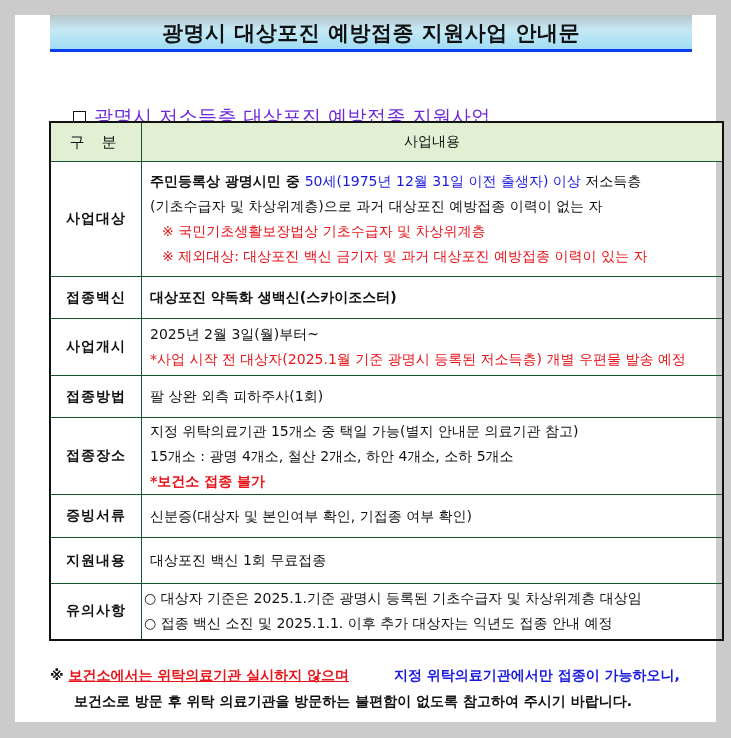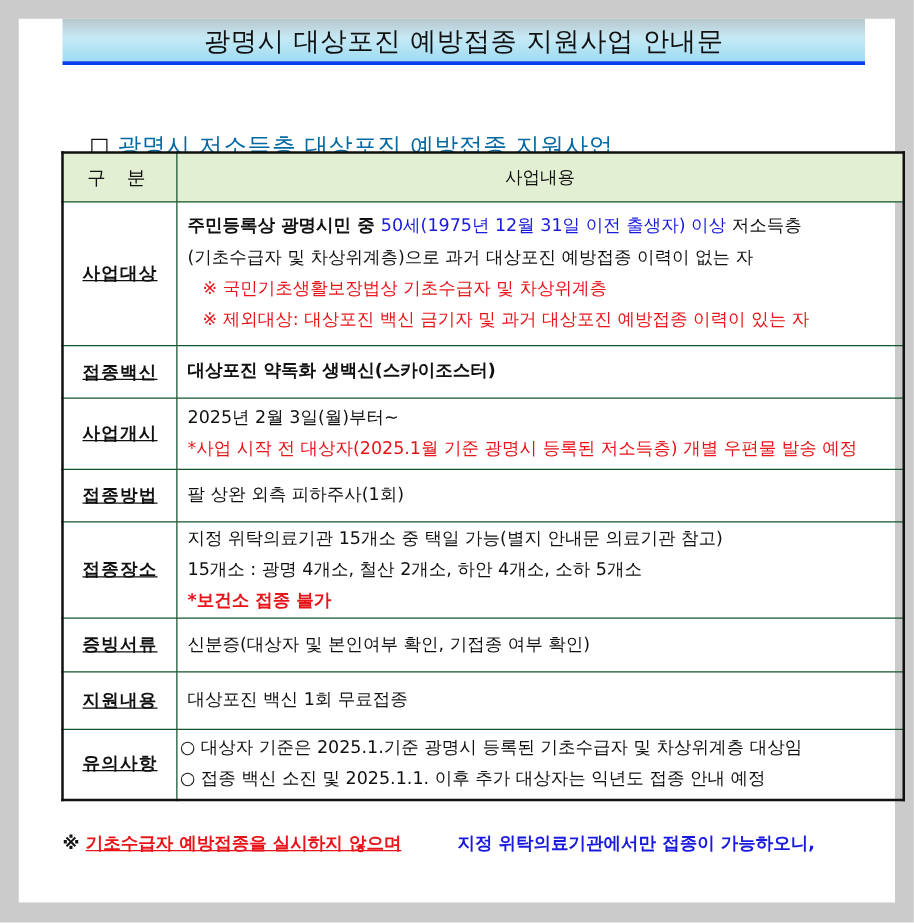--- a/index.html
+++ b/index.html
@@ -20,30 +20,30 @@
       position: absolute;
       left: 35px; top: 0px;
       width: 642px; height: 37px;
       background: linear-gradient(to bottom, #b8c6cb 0%, #c5e9f5 45%, #9fdcf3 100%);
       border-bottom: 3px solid #0a3cf0;
       text-align: center;
       box-sizing: border-box;
     }
     .title-text {
       font-size: 21px;
-      font-weight: normal;
+      font-weight: bold;
       color: #111;
       line-height: 36px;
       letter-spacing: 0.5px;
     }
     .section-heading {
       position: absolute;
       left: 58px; top: 89px;
       font-size: 19px;
-      color: #0369a1;
+      color: #6d28d9;
       display: flex; align-items: center;
       letter-spacing: 0.5px;
     }
     .checkbox-icon {
       display: inline-block;
       width: 13px; height: 13px;
       border: 1.5px solid #111;
       margin-right: 8px;
       box-sizing: border-box;
     }
@@ -66,21 +66,20 @@
       font-weight: normal;
       font-size: 14px;
     }
     table.info th.col-head { width: 90px; letter-spacing: 6px; font-size: 15px; }
     table.info td.label {
       width: 90px;
       text-align: center;
       font-weight: bold;
       font-size: 14px;
       letter-spacing: 1px;
-      text-decoration: underline;
     }
     table.info td.content { padding-left: 8px; }
     .line { line-height: 25px; white-space: nowrap; }
     .blue { color: #1a1adf; }
     .red { color: #e8141a; }
     .bold { font-weight: bold; }
     .indent { padding-left: 12px; }
     .footer {
       position: absolute;
       left: 35px; top: 662px;
@@ -170,17 +169,18 @@
             <div class="line"><span class="">○ 대상자 기준은 2025.1.기준 광명시 등록된 기초수급자 및 차상위계층 대상임</span></div>
             <div class="line"><span class="">○ 접종 백신 소진 및 2025.1.1. 이후 추가 대상자는 익년도 접종 안내 예정</span></div>
           </td>
         </tr>
       </tbody>
   </table>
 
   <div class="footer" style="top:647px;">
     <div class="l1">
       <span>※</span>
-      <span class="u-red">기초수급자 예방접종을 실시하지 않으며</span>
+      <span class="u-red">보건소에서는 위탁의료기관 실시하지 않으며</span>
       <span class="blue">지정 위탁의료기관에서만 접종이 가능하오니,</span>
     </div>
+    <div class="l2">보건소로 방문 후 위탁 의료기관을 방문하는 불편함이 없도록 참고하여 주시기 바랍니다.</div>
   </div>
 </div>
 
 </body></html>

